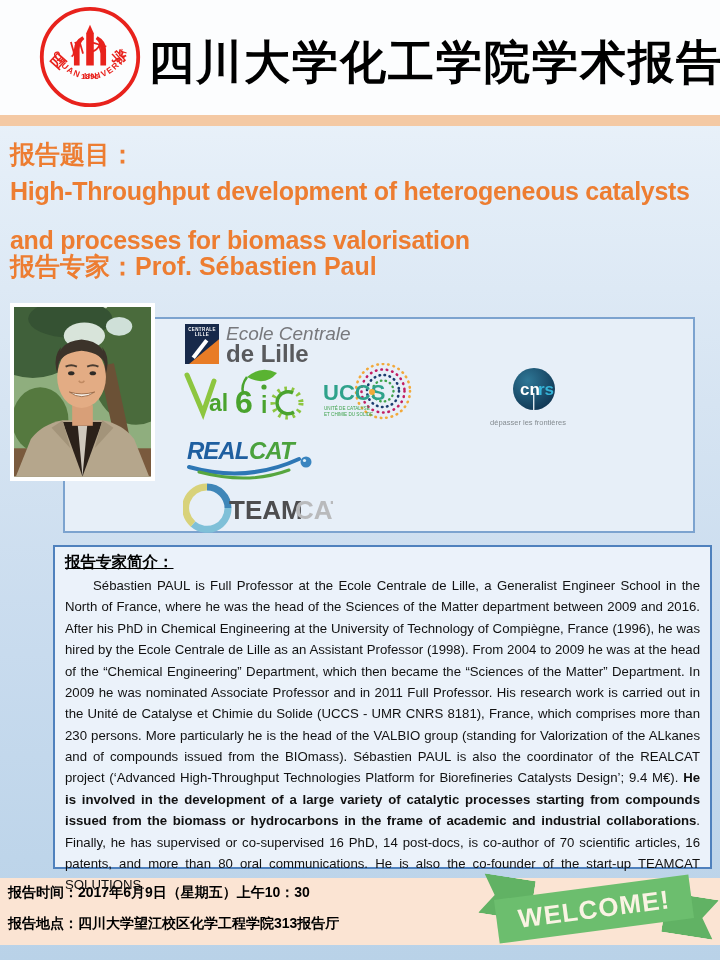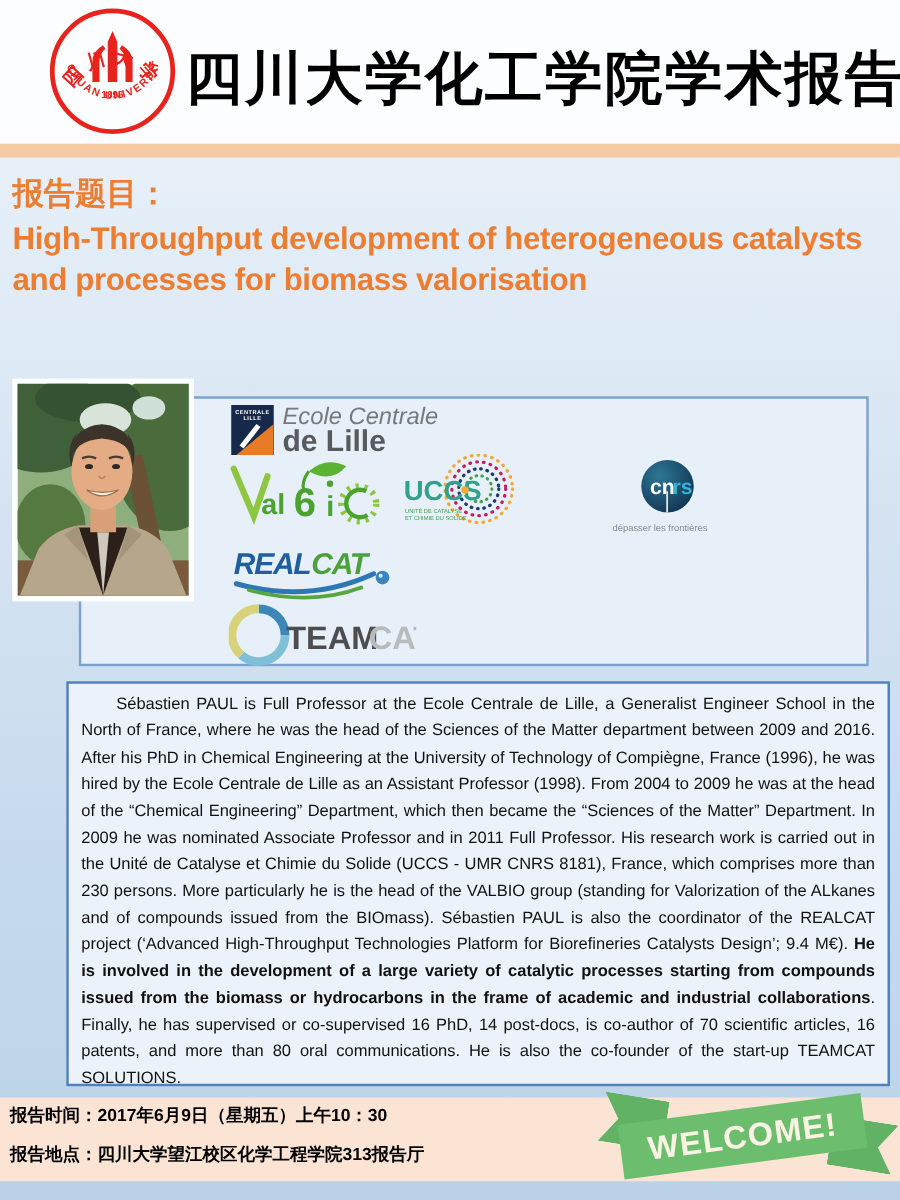--- a/index.html
+++ b/index.html
@@ -9,21 +9,21 @@
   
   .header{position:absolute;left:0;top:0;width:720px;height:115px;background:#fcfdfe;}
   .seal{position:absolute;left:38px;top:5px;width:104px;height:104px;}
   .header-title{position:absolute;left:148px;top:32px;font-size:46px;font-weight:900;
                 color:#000;letter-spacing:2px;white-space:nowrap;}
   .divider{position:absolute;left:0;top:115px;width:720px;height:11px;background:#f4c9a4;}
   
   .ann{position:absolute;left:10px;top:0;color:#ED7D31;font-weight:bold;white-space:nowrap;}
   .topic-label{top:138px;font-size:25px;}
   .topic-en1{top:177px;font-size:25px;letter-spacing:-0.3px;}
-  .topic-en2{top:210px;font-size:25px;letter-spacing:-0.3px;}
+  .topic-en2{top:226px;font-size:25px;letter-spacing:-0.3px;}
   .speaker-line{top:250px;font-size:25px;}
   
   .photo{position:absolute;left:10px;top:303px;width:145px;height:178px;background:#fff;
          border:4px solid #fff;box-sizing:border-box;z-index:3;}
   .photo svg{display:block;width:100%;height:100%;}
   
   .panel{position:absolute;left:63px;top:317px;width:632px;height:216px;box-sizing:border-box;
          border:2px solid #7ca3cf;background:#e7eff8;z-index:2;}
   .ecl{position:absolute;left:120px;top:5px;display:flex;}
   .ecl-badge{position:relative;width:34px;height:40px;background:#17294a;overflow:hidden;}
@@ -91,20 +91,21 @@
         <path d="M63 33 Q72 38 72 47 L72 64 L66 64 L66 47 Q66 40 61 36 Z"></path>
       </g>
     </svg>
     <div class="header-title">四川大学化工学院学术报告</div>
   </div>
   <div class="divider"></div>
 
   <div class="ann topic-en1">High-Throughput development of heterogeneous catalysts</div>
   <div class="ann topic-label">报告题目：</div>
   <div class="ann topic-en2">and processes for biomass valorisation</div>
+  <div class="ann speaker-line">报告专家：Prof. Sébastien Paul</div>
 
   <div class="photo">
     <svg viewBox="0 0 146 180">
       <rect width="146" height="180" fill="#8fae7e"></rect>
       <ellipse cx="20" cy="30" rx="55" ry="45" fill="#40603a"></ellipse>
       <ellipse cx="130" cy="55" rx="50" ry="70" fill="#4a6b3c"></ellipse>
       <ellipse cx="60" cy="12" rx="45" ry="20" fill="#355233"></ellipse>
       <ellipse cx="75" cy="30" rx="22" ry="14" fill="#d8e4da"></ellipse>
       <ellipse cx="112" cy="20" rx="14" ry="10" fill="#cfe0d8"></ellipse>
       <rect x="100" y="60" width="16" height="90" fill="#6b5136" transform="rotate(-12 108 105)"></rect>
@@ -197,20 +198,21 @@
     <svg class="teamcat" width="150" height="50" viewBox="0 0 150 50">
       <path d="M24 4 A21 21 0 0 1 45 25" stroke="#3f86b8" stroke-width="7" fill="none"></path>
       <path d="M45 25 A21 21 0 0 1 10 41" stroke="#7fc0d8" stroke-width="7" fill="none"></path>
       <path d="M10 41 A21 21 0 0 1 24 4" stroke="#d8d27a" stroke-width="7" fill="none"></path>
       <text x="46" y="36" font-size="26" font-weight="bold" fill="#4d4d4f">TEAM</text>
       <text x="112" y="36" font-size="26" font-weight="bold" fill="#b9babc">CAT</text>
     </svg>
   </div>
 
   <div class="bio-box">
+    <p class="bio-heading">报告专家简介：</p>
     <p class="bio-paragraph"><span class="seg normal">Sébastien PAUL is Full Professor at the Ecole Centrale de Lille, a Generalist Engineer School in the North of France, where he was the head of the Sciences of the Matter department between 2009 and 2016. After his PhD in Chemical Engineering at the University of Technology of Compiègne, France (1996), he was hired by the Ecole Centrale de Lille as an Assistant Professor (1998). From 2004 to 2009 he was at the head of the “Chemical Engineering” Department, which then became the “Sciences of the Matter” Department. In 2009 he was nominated Associate Professor and in 2011 Full Professor. His research work is carried out in the Unité de Catalyse et Chimie du Solide (UCCS - UMR CNRS 8181), France, which comprises more than 230 persons. More particularly he is the head of the VALBIO group (standing for Valorization of the ALkanes and of compounds issued from the BIOmass). Sébastien PAUL is also the coordinator of the REALCAT project (</span><span class="seg italic">‘Advanced High-Throughput Technologies Platform for Biorefineries Catalysts Design’</span><span class="seg normal">; 9.4 M€). </span><span class="seg bold">He is involved in the development of a large variety of catalytic processes starting from compounds issued from the biomass or hydrocarbons in the frame of academic and industrial collaborations</span><span class="seg normal">. Finally, he has supervised or co-supervised 16 PhD, 14 post-docs, is co-author of 70 scientific articles, 16 patents, and more than 80 oral communications. He is also the co-founder of the start-up TEAMCAT SOLUTIONS.</span></p>
   </div>
 
   <div class="footer">
     <div class="footer-line t">报告时间：2017年6月9日（星期五）上午10：30</div>
     <div class="footer-line l">报告地点：四川大学望江校区化学工程学院313报告厅</div>
   </div>
 
   <div class="ribbon">
     <div class="tail left"></div>

